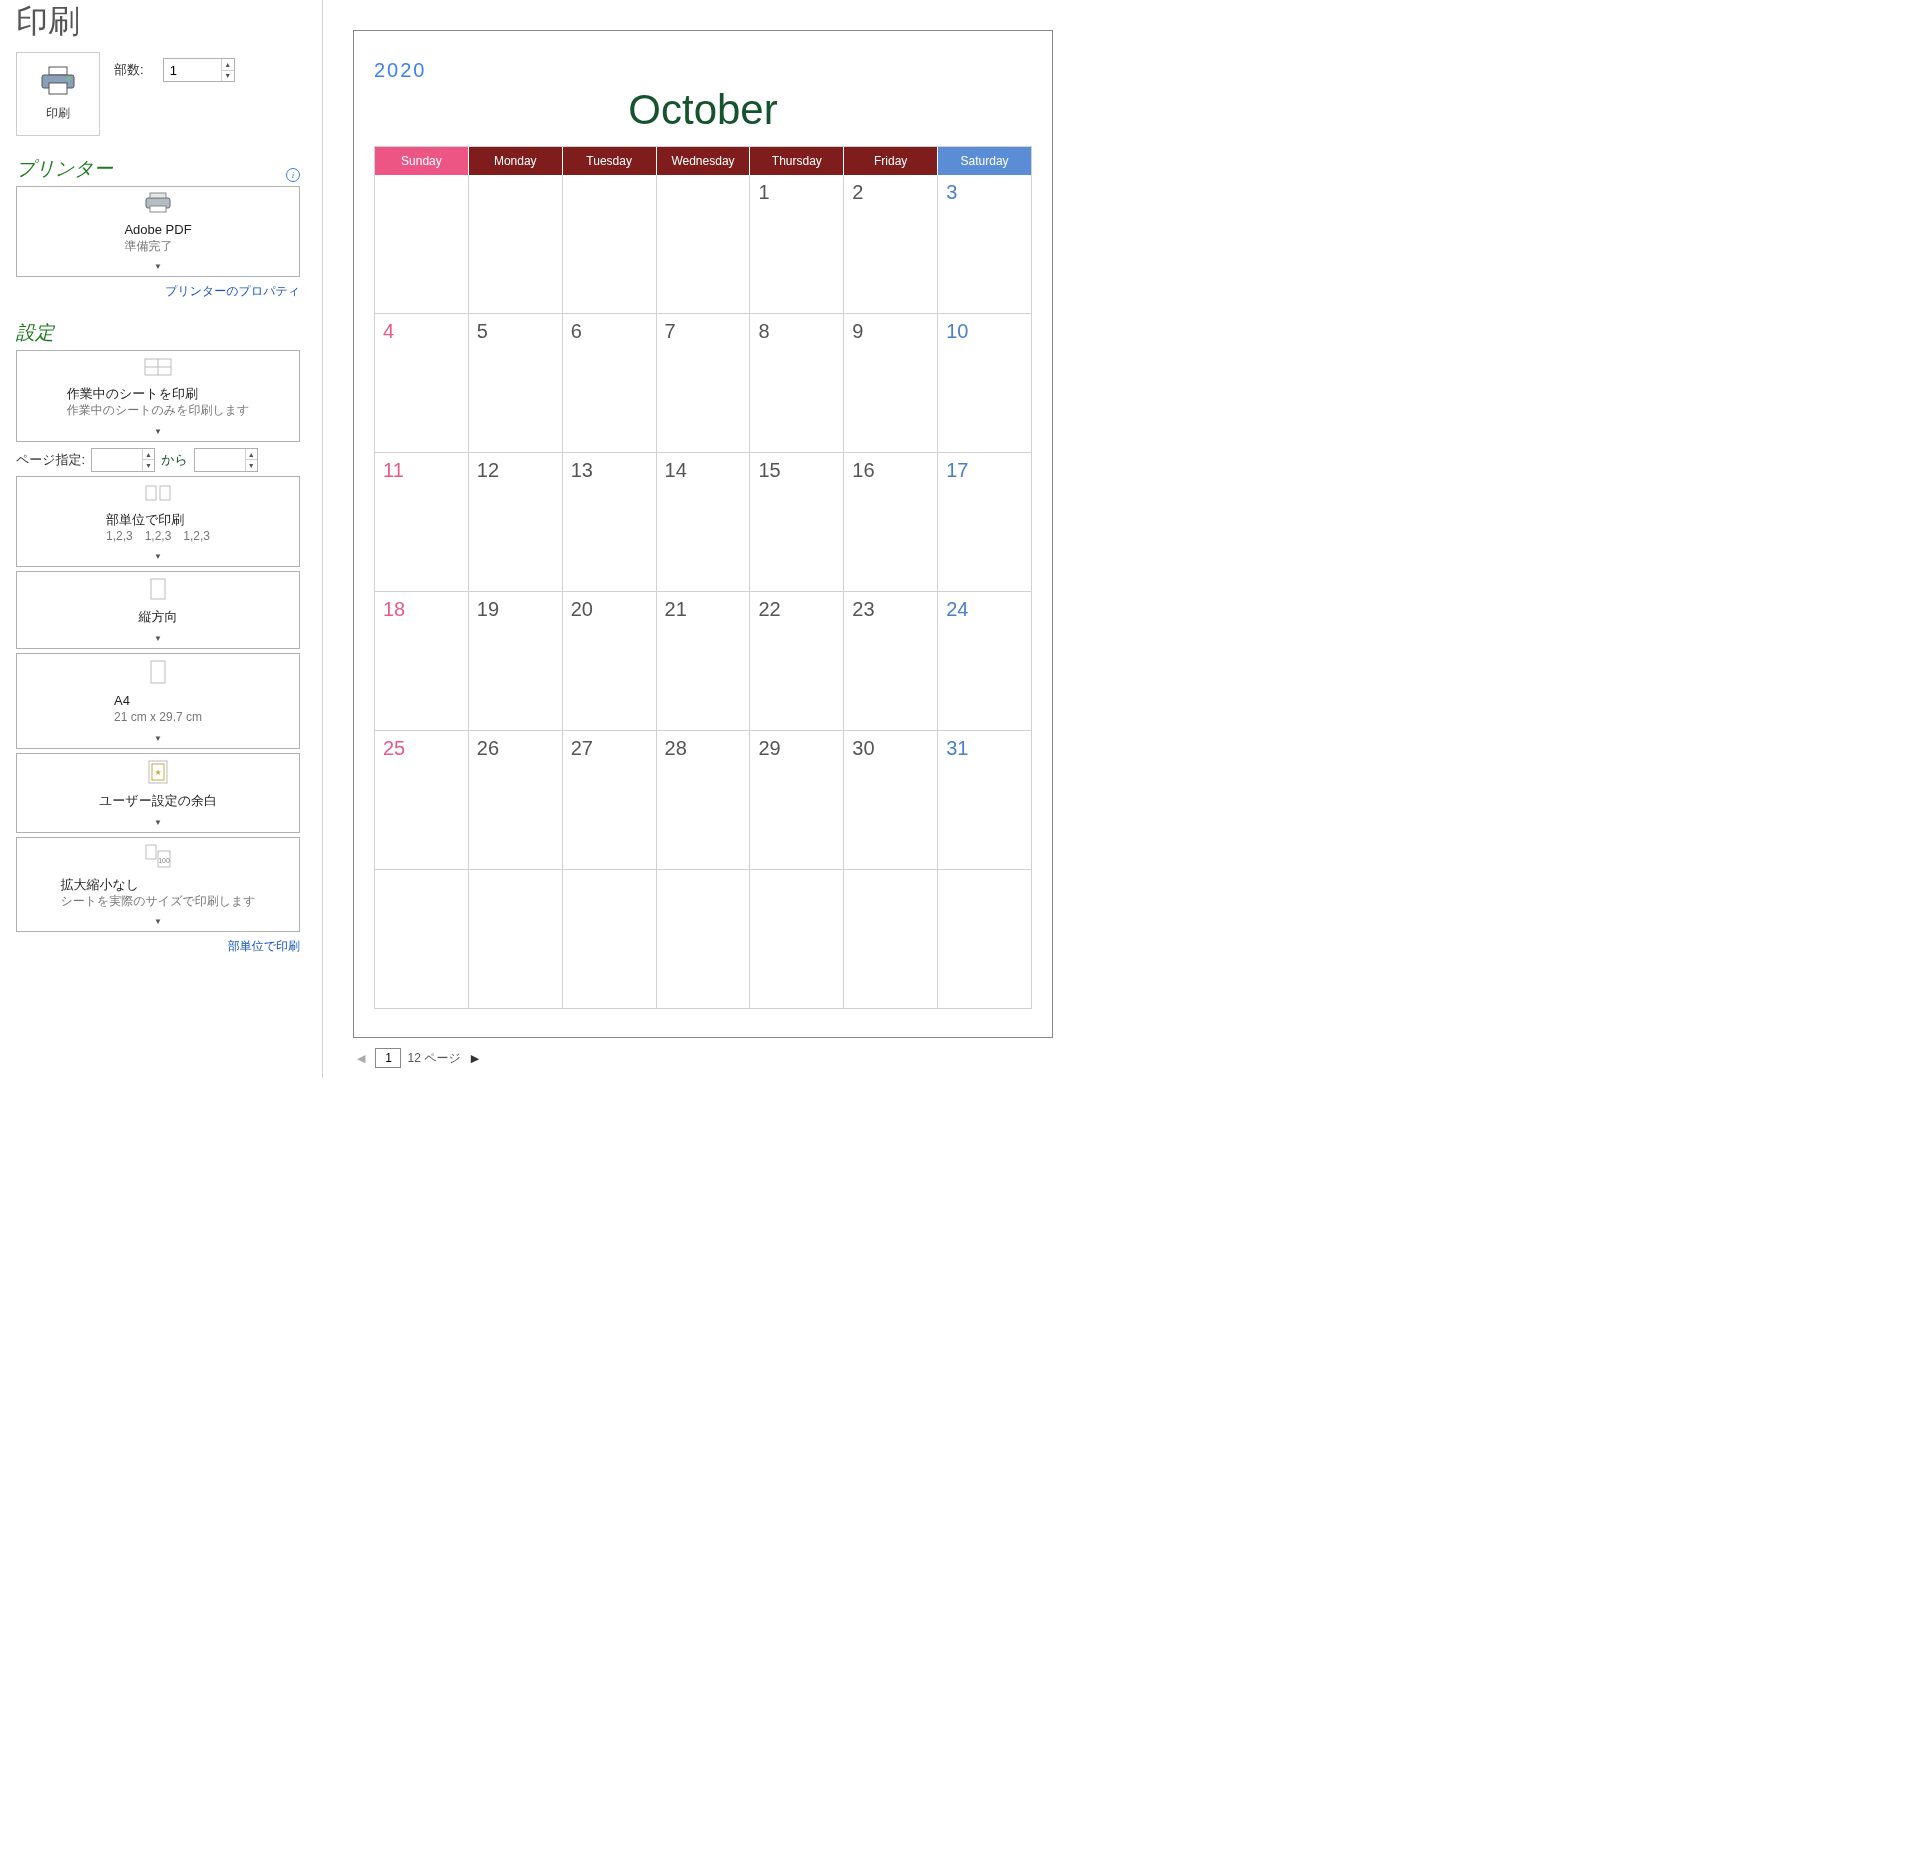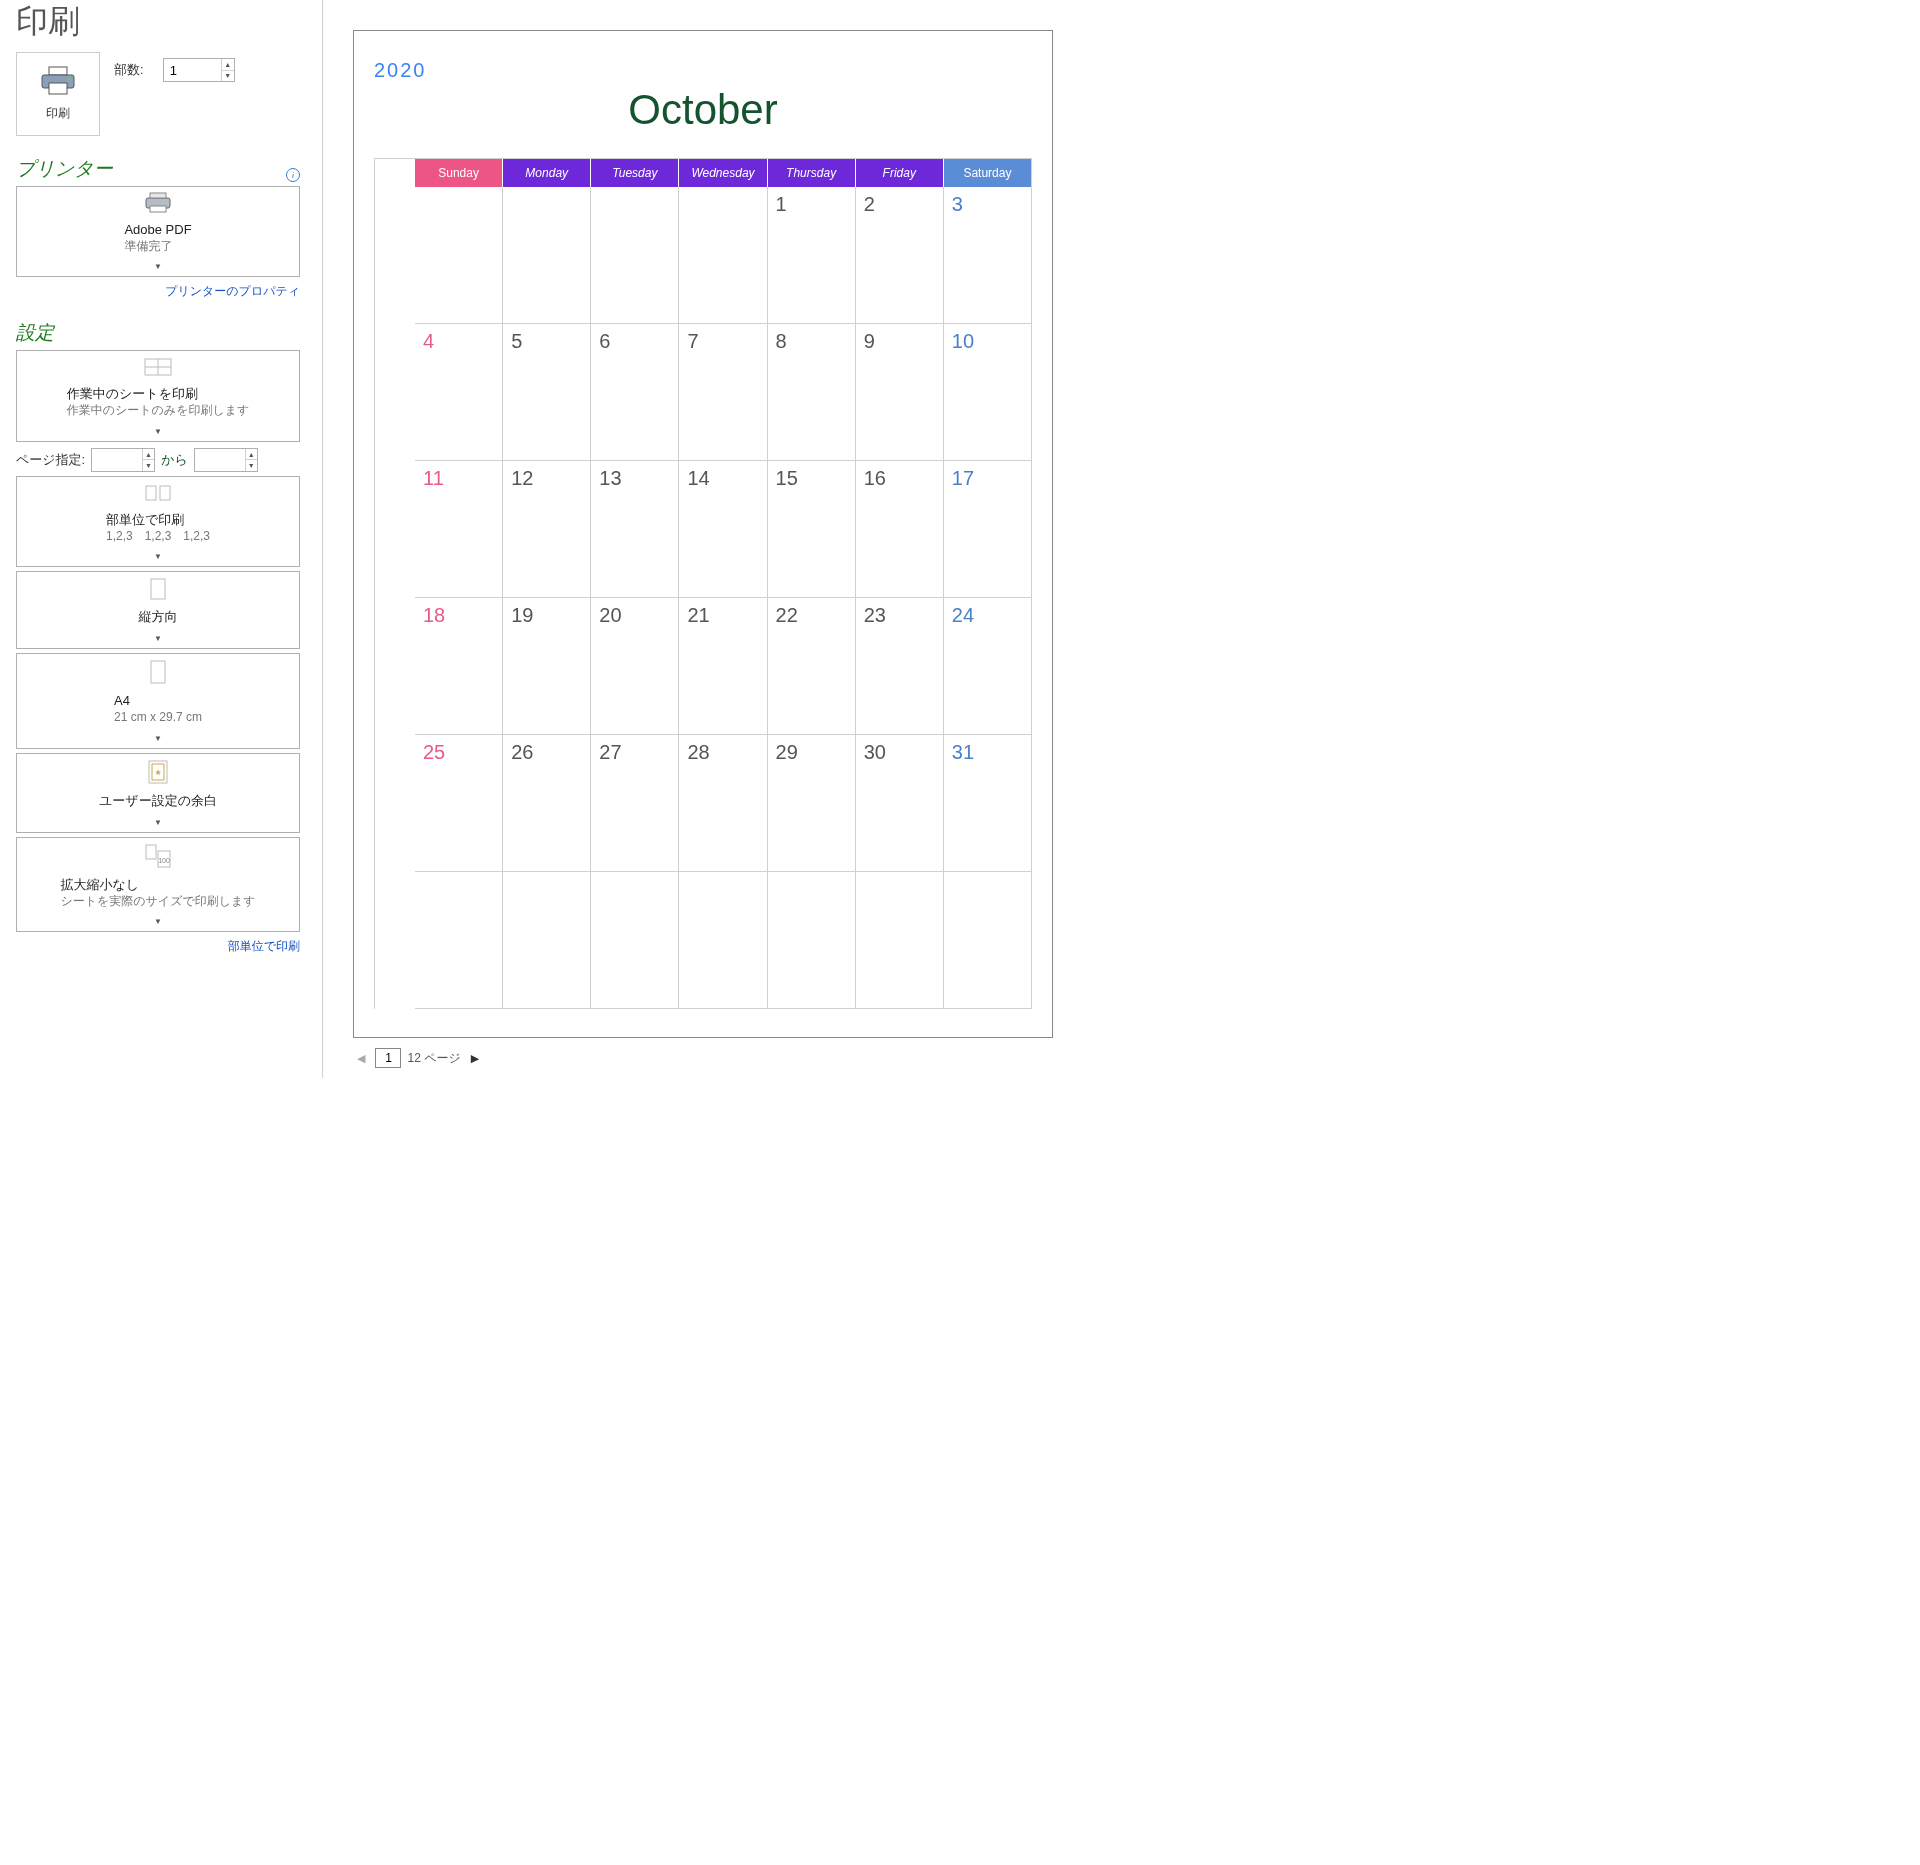--- a/index.html
+++ b/index.html
@@ -183,40 +183,39 @@
     font-family: "Comic Sans MS","Segoe Script",sans-serif;
   }
   .cal-month {
     text-align: center;
     font-size: 42px;
     color: #14532d;
     font-family: "Comic Sans MS","Segoe Script",sans-serif;
     margin-top: 4px;
   }
   .cal-grid {
-    margin-top: 24px;
+    margin-top: 12px;
     display: grid;
     grid-template-columns: repeat(7, 1fr);
     grid-template-rows: 28px repeat(6, 1fr);
     flex: 1;
     border-left: 1px solid #d0d0d0;
     border-top: 1px solid #d0d0d0;
-    padding-left: 40px;
   }
   .cal-head {
     display: flex;
     align-items: center;
     justify-content: center;
     color: #fff;
     font-size: 12px;
     border-right: 1px solid #fff;
     font-family: "Comic Sans MS","Segoe Script",sans-serif;
   }
   .cal-head.sun { background:#ed5585; }
-  .cal-head.wkd { background:#6d28d9;font-style:italic; }
+  .cal-head.wkd { background:#7f1d1d; }
   .cal-head.sat { background:#5a8dd6; border-right:1px solid #d0d0d0;}
   .cal-cell {
     border-right: 1px solid #d0d0d0;
     border-bottom: 1px solid #d0d0d0;
     padding: 6px 8px;
     font-size: 20px;
     color: #555;
     font-family: "Comic Sans MS","Segoe Script",sans-serif;
   }
   .cal-cell.sun { color:#e85a8a; }

